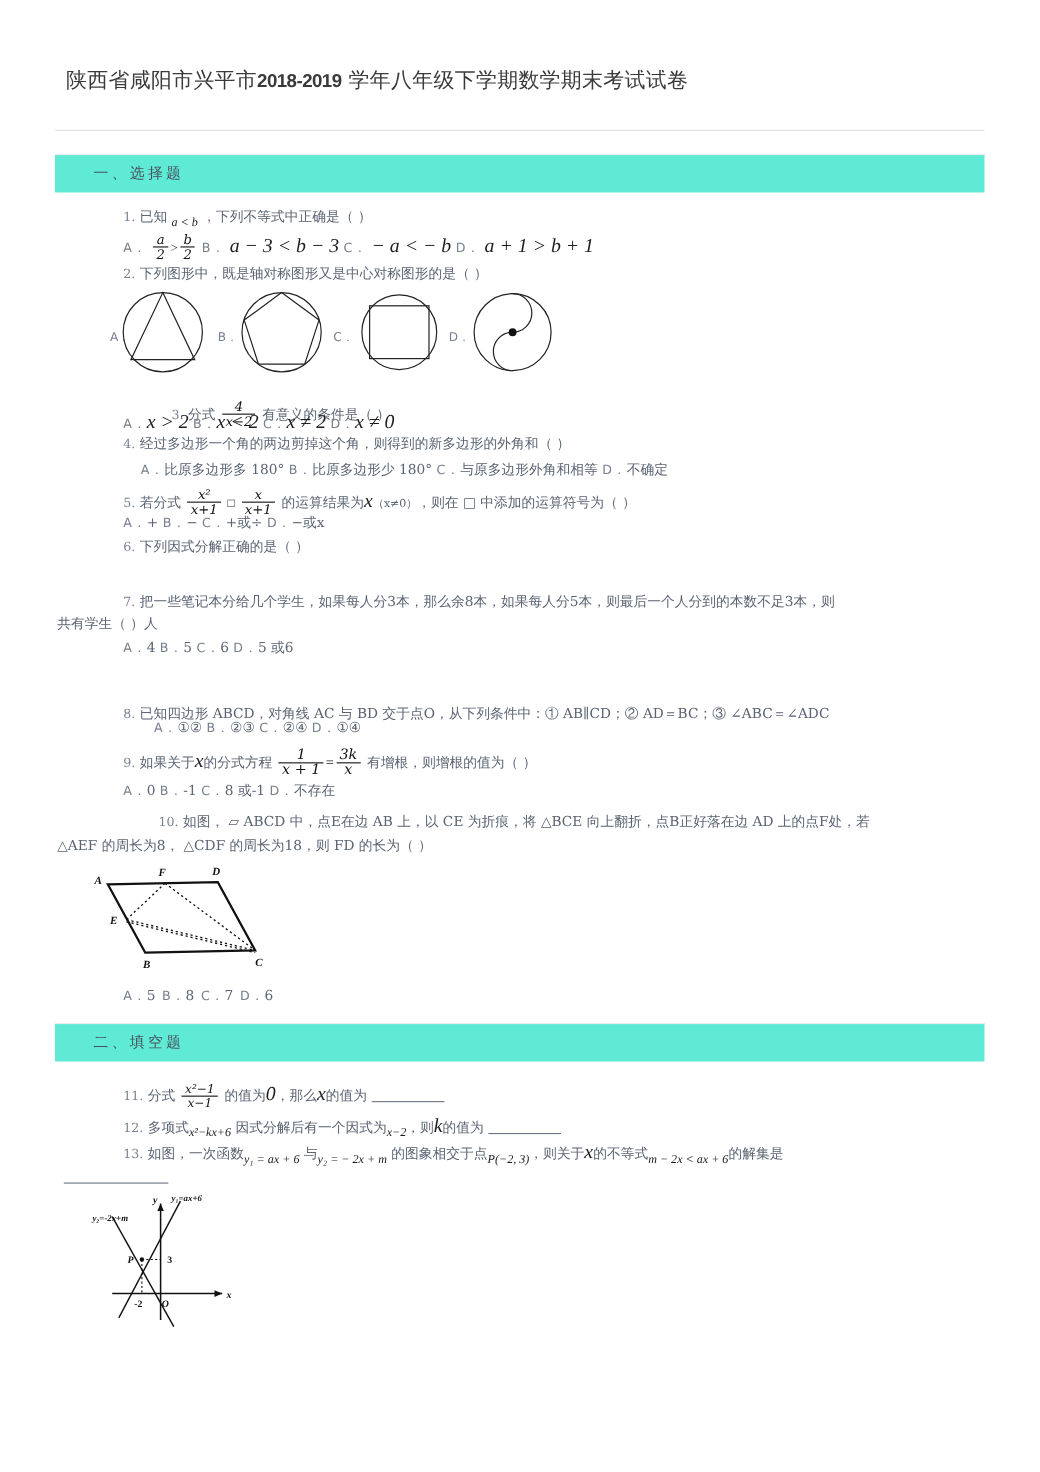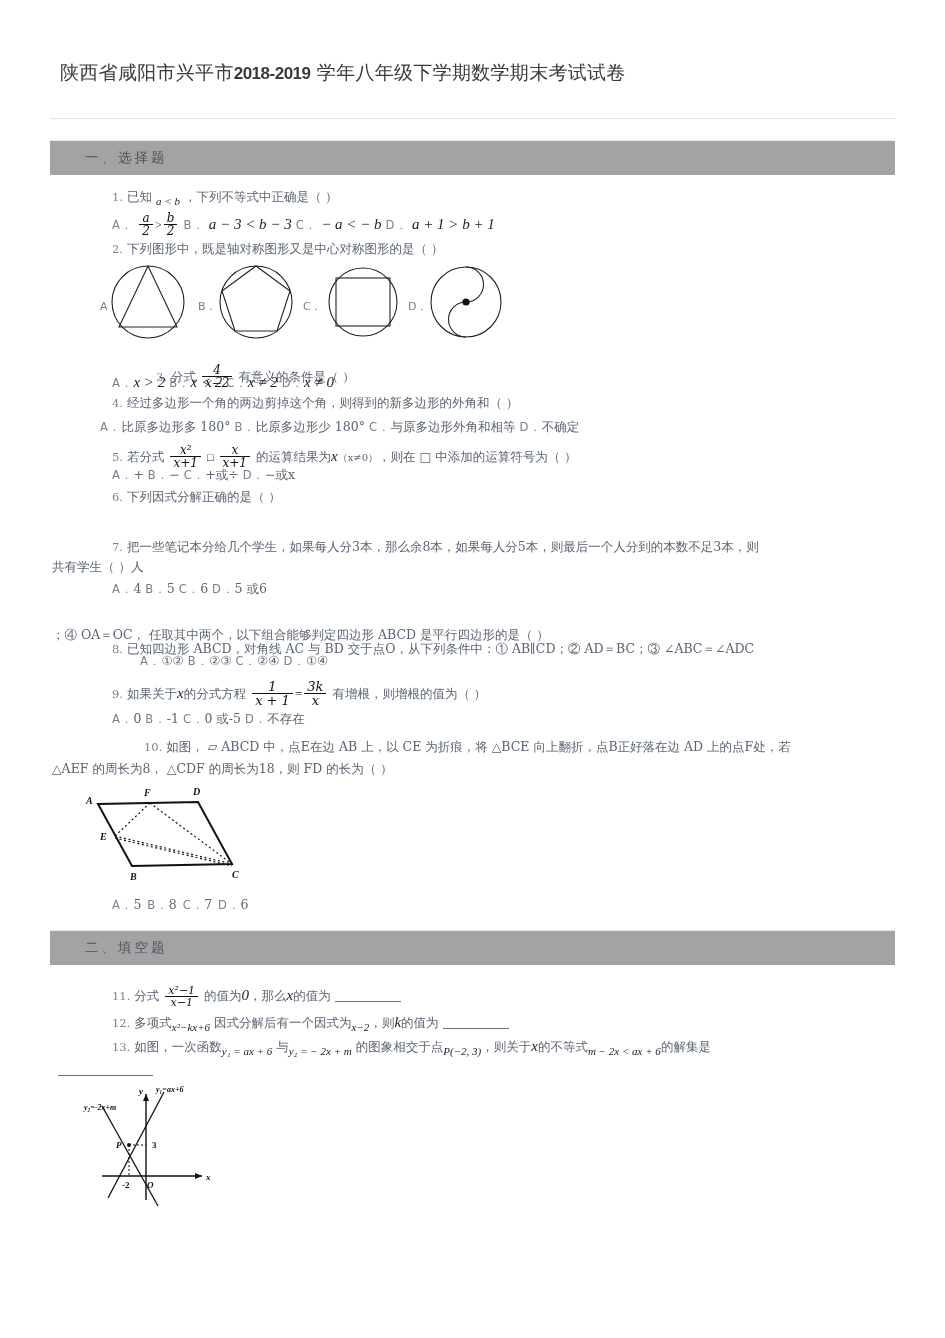--- a/index.html
+++ b/index.html
@@ -45,21 +45,21 @@
     width: 845px;
     height: 1px;
     background: #e2e2e2;
   }
   
   .section-bar {
     position: absolute;
     left: 50px;
     width: 845px;
     height: 34px;
-    background: #a3a3a3;
+    background: #5eead4;
     border-top: 1px solid #ececec;
   }
   .section-bar .lbl {
     position: absolute;
     left: 35px;
     top: 8px;
     font-size: 13.5px;
     color: #4a5260;
     letter-spacing: 3px;
     font-family: "DejaVu Serif", "Liberation Serif", serif;
@@ -72,21 +72,21 @@
     white-space: nowrap;
     line-height: 1.1;
     font-family: "DejaVu Serif", "Liberation Serif", serif;
   }
   .num { color: #7b8392; font-size: 11.5px; }
   
   .mi {
     font-family: "Liberation Serif", "DejaVu Serif", serif;
     font-style: italic;
     color: #1d1d1d;
-    font-size: 15px;
+    font-size: 18px;
   }
   .mr {
     font-family: "Liberation Serif", "DejaVu Serif", serif;
     color: #1d1d1d;
     font-size: 13px;
     font-style: normal;
   }
   .optL {
     font-size: 11.5px;
     color: #76808f;
@@ -199,21 +199,21 @@
     <span class="optL">A．</span><span class="mi">x &gt; 2</span>
     <span class="optL">B．</span><span class="mi">x &lt; 2</span>
     <span class="optL">C．</span><span class="mi">x ≠ 2</span>
     <span class="optL">D．</span><span class="mi">x ≠ 0</span>
   </div>
 
   <div class="q" style="left:112px; top:396px;">
     <span class="num">4.</span>
     <span>经过多边形一个角的两边剪掉这个角，则得到的新多边形的外角和（  ）</span>
   </div>
-  <div class="q" style="left:100px; top:420px;">
+  <div class="q" style="left:128px; top:420px;">
     <span class="optL">A．</span><span>比原多边形多 180°</span>
     <span class="optL">B．</span><span>比原多边形少 180°</span>
     <span class="optL">C．</span><span>与原多边形外角和相等</span>
     <span class="optL">D．</span><span>不确定</span>
   </div>
 
   <div class="q" style="left:112px; top:444px;">
     <span class="num">5.</span>
     <span>若分式</span>
     <span class="frac"><span class="top">x²</span><span class="bot">x+1</span></span>
@@ -244,40 +244,37 @@
     <span class="optL">A．</span><span>4</span>
     <span class="optL">B．</span><span>5</span>
     <span class="optL">C．</span><span>6</span>
     <span class="optL">D．</span><span>5 或6</span>
   </div>
 
   <div class="q" style="left:112px; top:606px;margin-top:36px;">
     <span class="num">8.</span>
     <span>已知四边形 ABCD，对角线 AC 与 BD 交于点O，从下列条件中：① AB∥CD；② AD＝BC；③ ∠ABC＝∠ADC</span>
   </div>
-  <div class="q" style="left:52px; top:628px;">
-    <span>；④ OA＝OC， 任取其中两个，以下组合能够判定四边形 ABCD 是平行四边形的是（  ）</span>
-  </div>
   <div class="q" style="left:112px; top:654px;margin-left:28px;">
     <span class="optL">A．</span><span>①②</span>
     <span class="optL">B．</span><span>②③</span>
     <span class="optL">C．</span><span>②④</span>
     <span class="optL">D．</span><span>①④</span>
   </div>
 
   <div class="q" style="left:112px; top:680px;">
     <span class="num">9.</span>
     <span>如果关于</span><span class="mi">x</span><span>的分式方程</span>
     <span class="frac" style="font-size:13px"><span class="top">1</span><span class="bot">x + 1</span></span><span class="mr">=</span><span class="frac" style="font-size:13px"><span class="top">3k</span><span class="bot">x</span></span>
     <span>有增根，则增根的值为（  ）</span>
   </div>
   <div class="q" style="left:112px; top:712px;">
     <span class="optL">A．</span><span>0</span>
     <span class="optL">B．</span><span>-1</span>
-    <span class="optL">C．</span><span>0 或-5</span>
+    <span class="optL">C．</span><span>8 或-1</span>
     <span class="optL">D．</span><span>不存在</span>
   </div>
 
   <div class="q" style="left:104px; top:740px;margin-left:40px;">
     <span class="num">10.</span>
     <span>如图， ▱ ABCD 中，点E在边 AB 上，以 CE 为折痕，将 △BCE 向上翻折，点B正好落在边 AD 上的点F处，若</span>
   </div>
   <div class="q" style="left:52px; top:762px;">
     <span>△AEF 的周长为8， △CDF 的周长为18，则 FD 的长为（  ）</span>
   </div>

